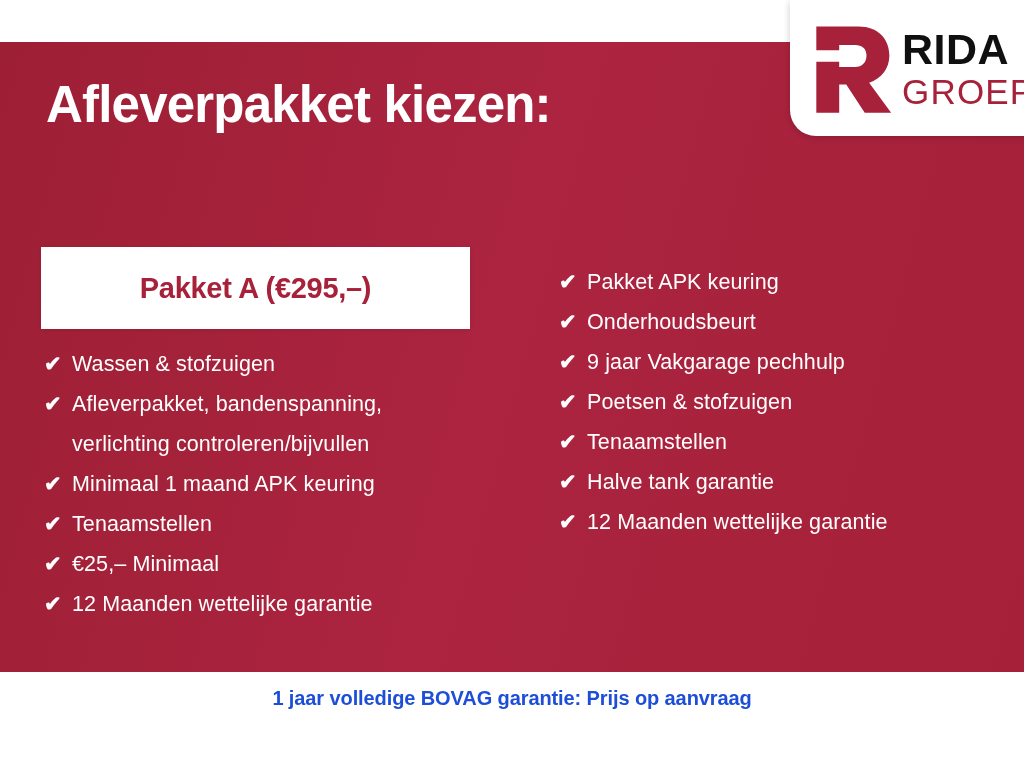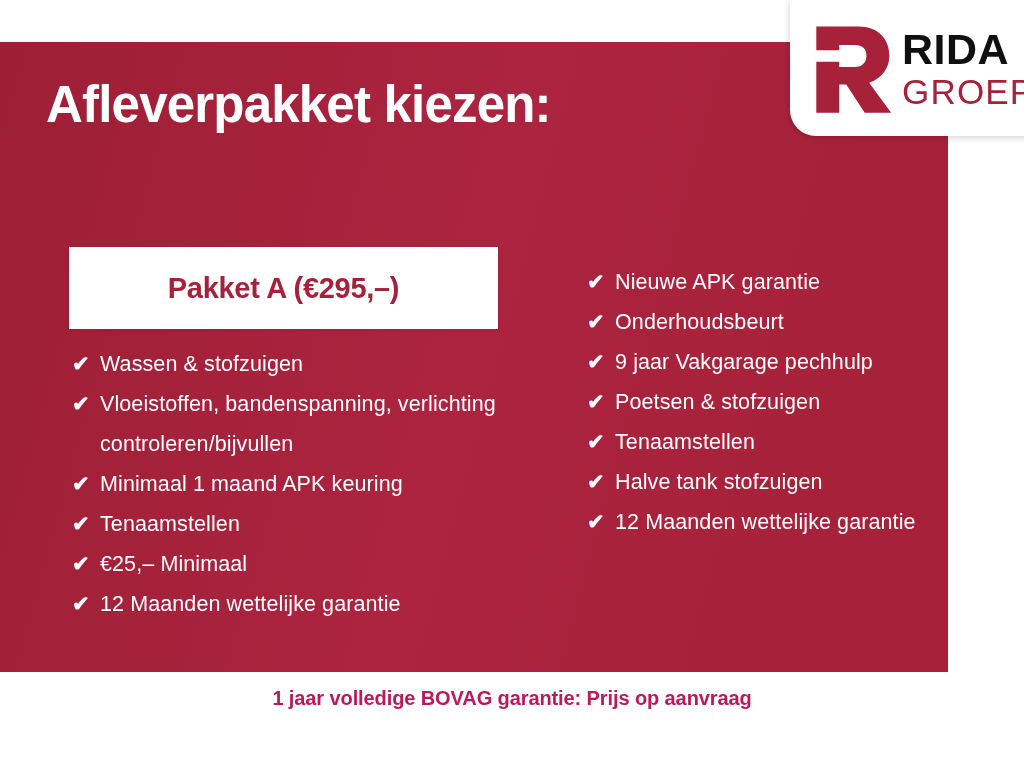--- a/index.html
+++ b/index.html
@@ -20,21 +20,21 @@
     width: 1024px;
     height: 768px;
     background: #ffffff;
   }
 
   
   .red-panel {
     position: absolute;
     left: 0;
     top: 42px;
-    width: 948px;
+    width: 1024px;
     height: 630px;
     background: #a62139;
     background-image: linear-gradient(105deg, #9d1f35 0%, #ac2440 48%, #a52038 100%);
     overflow: hidden;
   }
 
   
   .title {
     position: absolute;
     left: 46px;
@@ -95,21 +95,20 @@
   .columns {
     position: absolute;
     left: 0;
     top: 0;
     width: 1024px;
     height: 100%;
   }
   .col {
     position: absolute;
     top: 205px;
-    margin-left: 28px;
   }
   .col-a { left: 41px;  width: 429px; }
   .col-b { left: 556px; width: 427px; }
 
   .pkg-header {
     background: #ffffff;
     height: 82px;
     display: flex;
     align-items: center;
     justify-content: center;
@@ -159,21 +158,21 @@
     width: 1024px;
     height: 96px;
     background: #ffffff;
   }
   .footer-text {
     position: absolute;
     left: 0;
     top: 15px;
     width: 1024px;
     text-align: center;
-    color: #be185d;
+    color: #1d4ed8;
     font-size: 20px;
     font-weight: bold;
     letter-spacing: -0.1px;
   }
 </style>
 </head>
 <body>
 
 <div id="stage">
 
@@ -187,21 +186,21 @@
         <div class="pkg-header">
           <span class="pkg-header-label">Pakket A (€295,–)</span>
         </div>
         <ul class="feature-list">
           <li class="feature-item">
             <span class="check-icon">✔</span>
             <span class="feature-text">Wassen &amp; stofzuigen</span>
           </li>
           <li class="feature-item">
             <span class="check-icon">✔</span>
-            <span class="feature-text">Vloeistoffen, bandenspanning, verlichting controleren/bijvullen</span>
+            <span class="feature-text">Afleverpakket, bandenspanning, verlichting controleren/bijvullen</span>
           </li>
           <li class="feature-item">
             <span class="check-icon">✔</span>
             <span class="feature-text">Minimaal 1 maand APK keuring</span>
           </li>
           <li class="feature-item">
             <span class="check-icon">✔</span>
             <span class="feature-text">Tenaamstellen</span>
           </li>
           <li class="feature-item">
@@ -212,41 +211,41 @@
             <span class="check-icon">✔</span>
             <span class="feature-text">12 Maanden wettelijke garantie</span>
           </li>
         </ul>
       </div>
 
       <div class="col col-b">
         <ul class="feature-list">
           <li class="feature-item">
             <span class="check-icon">✔</span>
-            <span class="feature-text">Nieuwe APK garantie</span>
+            <span class="feature-text">Pakket APK keuring</span>
           </li>
           <li class="feature-item">
             <span class="check-icon">✔</span>
             <span class="feature-text">Onderhoudsbeurt</span>
           </li>
           <li class="feature-item">
             <span class="check-icon">✔</span>
             <span class="feature-text">9 jaar Vakgarage pechhulp</span>
           </li>
           <li class="feature-item">
             <span class="check-icon">✔</span>
             <span class="feature-text">Poetsen &amp; stofzuigen</span>
           </li>
           <li class="feature-item">
             <span class="check-icon">✔</span>
             <span class="feature-text">Tenaamstellen</span>
           </li>
           <li class="feature-item">
             <span class="check-icon">✔</span>
-            <span class="feature-text">Halve tank stofzuigen</span>
+            <span class="feature-text">Halve tank garantie</span>
           </li>
           <li class="feature-item">
             <span class="check-icon">✔</span>
             <span class="feature-text">12 Maanden wettelijke garantie</span>
           </li>
         </ul>
       </div>
 
     </div>
   </div>

